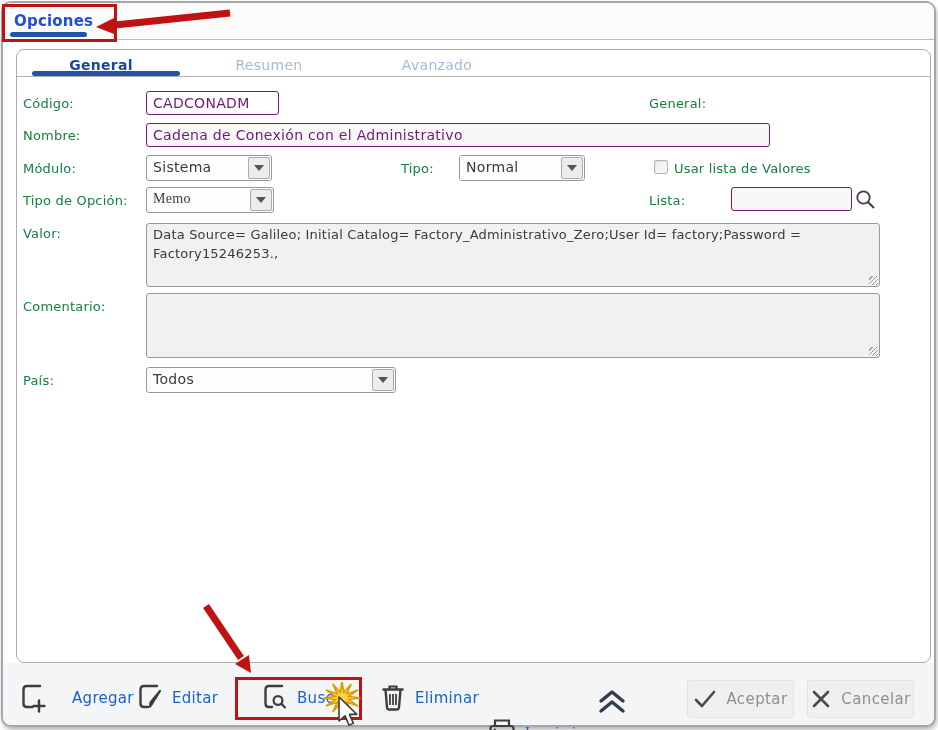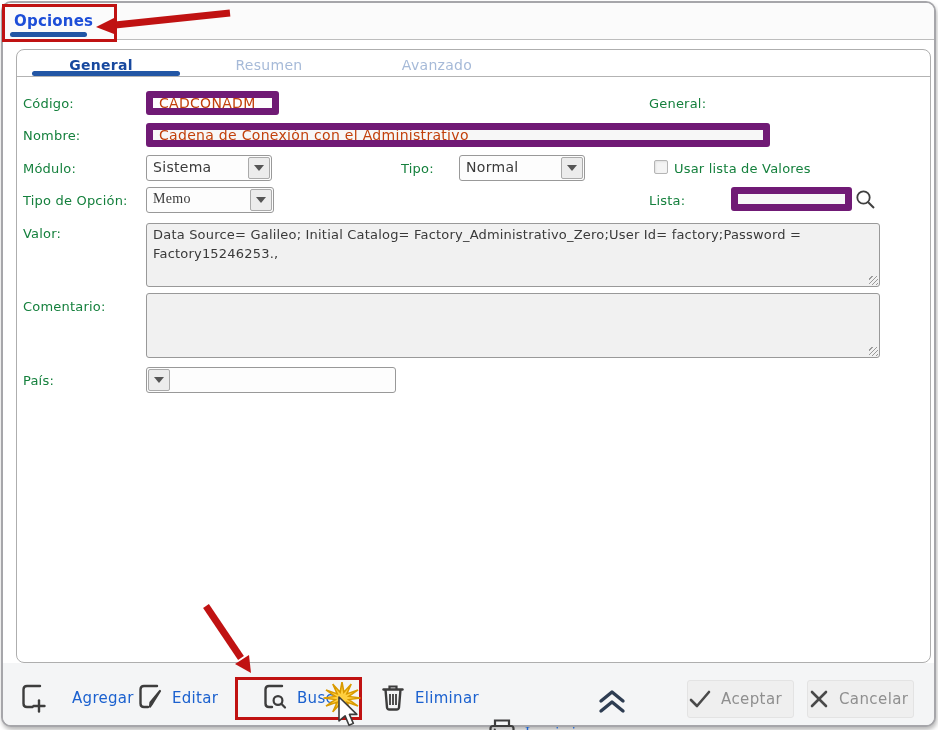--- a/index.html
+++ b/index.html
@@ -19,40 +19,40 @@
   #red-box-buscar{left:232px;top:674px;width:127px;height:43px;}
   
   .panel{position:absolute;left:13px;top:46px;width:915px;height:614px;
     border:1px solid #aeaeae;border-radius:8px;background:#fff;}
   .tabs{position:absolute;left:0;top:0;right:0;height:27px;border-bottom:1px solid #b3b3b3;display:flex;}
   .tab{width:168px;text-align:center;padding-top:7px;font-size:14px;color:#a6bad8;letter-spacing:.3px;cursor:default;}
   .tab.active{color:#17489e;font-weight:bold;}
   .tab-underline{position:absolute;left:15px;top:21px;width:148px;height:5px;background:#2256a5;border-radius:3px;}
   
   .lbl{position:absolute;font-size:13px;color:#15803d;letter-spacing:.2px;}
-  .inp{position:absolute;border:7px solid #701a75;border-radius:3px;background:#fdfdfd;
-    font-family:inherit;font-size:14px;color:#c2410c;letter-spacing:.3px;padding:0 6px;outline:none;}
+  .inp{position:absolute;border:1px solid #701a75;border-radius:3px;background:#fdfdfd;
+    font-family:inherit;font-size:14px;color:#701a75;letter-spacing:.3px;padding:0 6px;outline:none;}
   .ta{position:absolute;border:1px solid #999;border-radius:3px;background:#f1f1f1;
     font-family:inherit;font-size:13px;color:#3a3a3a;letter-spacing:.2px;padding:2px 6px;resize:none;outline:none;line-height:1.45;}
   .grip{position:absolute;width:9px;height:9px;pointer-events:none;
     background:repeating-linear-gradient(135deg,transparent 0 2px,#9a9a9a 2px 3px);}
   .dd{position:absolute;border:1px solid #999;border-radius:3px;background:#fdfdfd;display:flex;align-items:stretch;cursor:default;}
   .dd-value{flex:1;font-size:14px;color:#3a3a3a;letter-spacing:.3px;padding:3px 6px 0 6px;overflow:hidden;white-space:nowrap;}
   .dd-btn{width:22px;margin:1px;background:#ececec;border:1px solid #aaa;border-radius:2px;
     display:flex;align-items:center;justify-content:center;}
   .dd-arrow{width:0;height:0;border-left:5px solid transparent;border-right:5px solid transparent;border-top:6px solid #555;}
   .checkbox{position:absolute;width:14px;height:14px;border:1px solid #b5b5b5;background:#f4f4f4;border-radius:2px;
     box-shadow:inset 1px 1px 2px rgba(0,0,0,.08);}
   
   .toolbar{position:absolute;left:0;right:0;bottom:0;height:62px;background:#f4f5f6;
     border-radius:0 0 8px 8px;}
   .tool{position:absolute;display:flex;align-items:center;gap:8px;cursor:pointer;}
   .tool-label{font-size:15px;color:#1b61cf;letter-spacing:.3px;}
   .btn{position:absolute;width:107px;height:38px;background:#efefef;border:1px solid #e3e3e3;border-radius:3px;
-    display:flex;align-items:center;justify-content:flex-start;gap:9px;cursor:pointer;}
+    display:flex;align-items:center;justify-content:center;gap:9px;cursor:pointer;}
   .btn-label{font-size:15px;color:#8f8f8f;letter-spacing:.4px;}
   .annot{position:absolute;left:0;top:0;z-index:10;pointer-events:none;}
   .icon{display:block;}
 </style>
 </head>
 <body>
 
 <div id="dialog">
 
   <div class="titlebar"></div>
@@ -113,20 +113,21 @@
   <div class="lbl" style="left:20px;top:223px;">Valor:</div>
   <textarea class="ta" style="left: 143px; top: 220px; width: 734px; height: 64px;" spellcheck="false">Data Source= Galileo; Initial Catalog= Factory_Administrativo_Zero;User Id= factory;Password = Factory15246253.,</textarea>
   <span class="grip" style="left:866px;top:273px;"></span>
 
   <div class="lbl" style="left:20px;top:296px;">Comentario:</div>
   <textarea class="ta" style="left: 143px; top: 290px; width: 734px; height: 65px;" spellcheck="false"></textarea>
   <span class="grip" style="left:866px;top:344px;"></span>
 
   <div class="lbl" style="left:20px;top:370px;">País:</div>
   <div class="dd" style="left:143px;top:364px;width:250px;height:26px;">
+    <div class="dd-value">Todos</div>
     <div class="dd-btn">
         <div class="dd-arrow"></div>
       </div>
   </div>
 
   <div class="toolbar"></div>
 
   <div class="tool" style="left:16px;top:679px;gap:25px;">
     <svg class="icon" width="28" height="32" viewBox="0 0 28 32">
       <path d="M21,4 H8 Q4.5,4 4.5,7.5 V21.5 Q4.5,25 8,25 H13.5" fill="none" stroke="#3d3d3d" stroke-width="2.4" stroke-linecap="round"></path>

